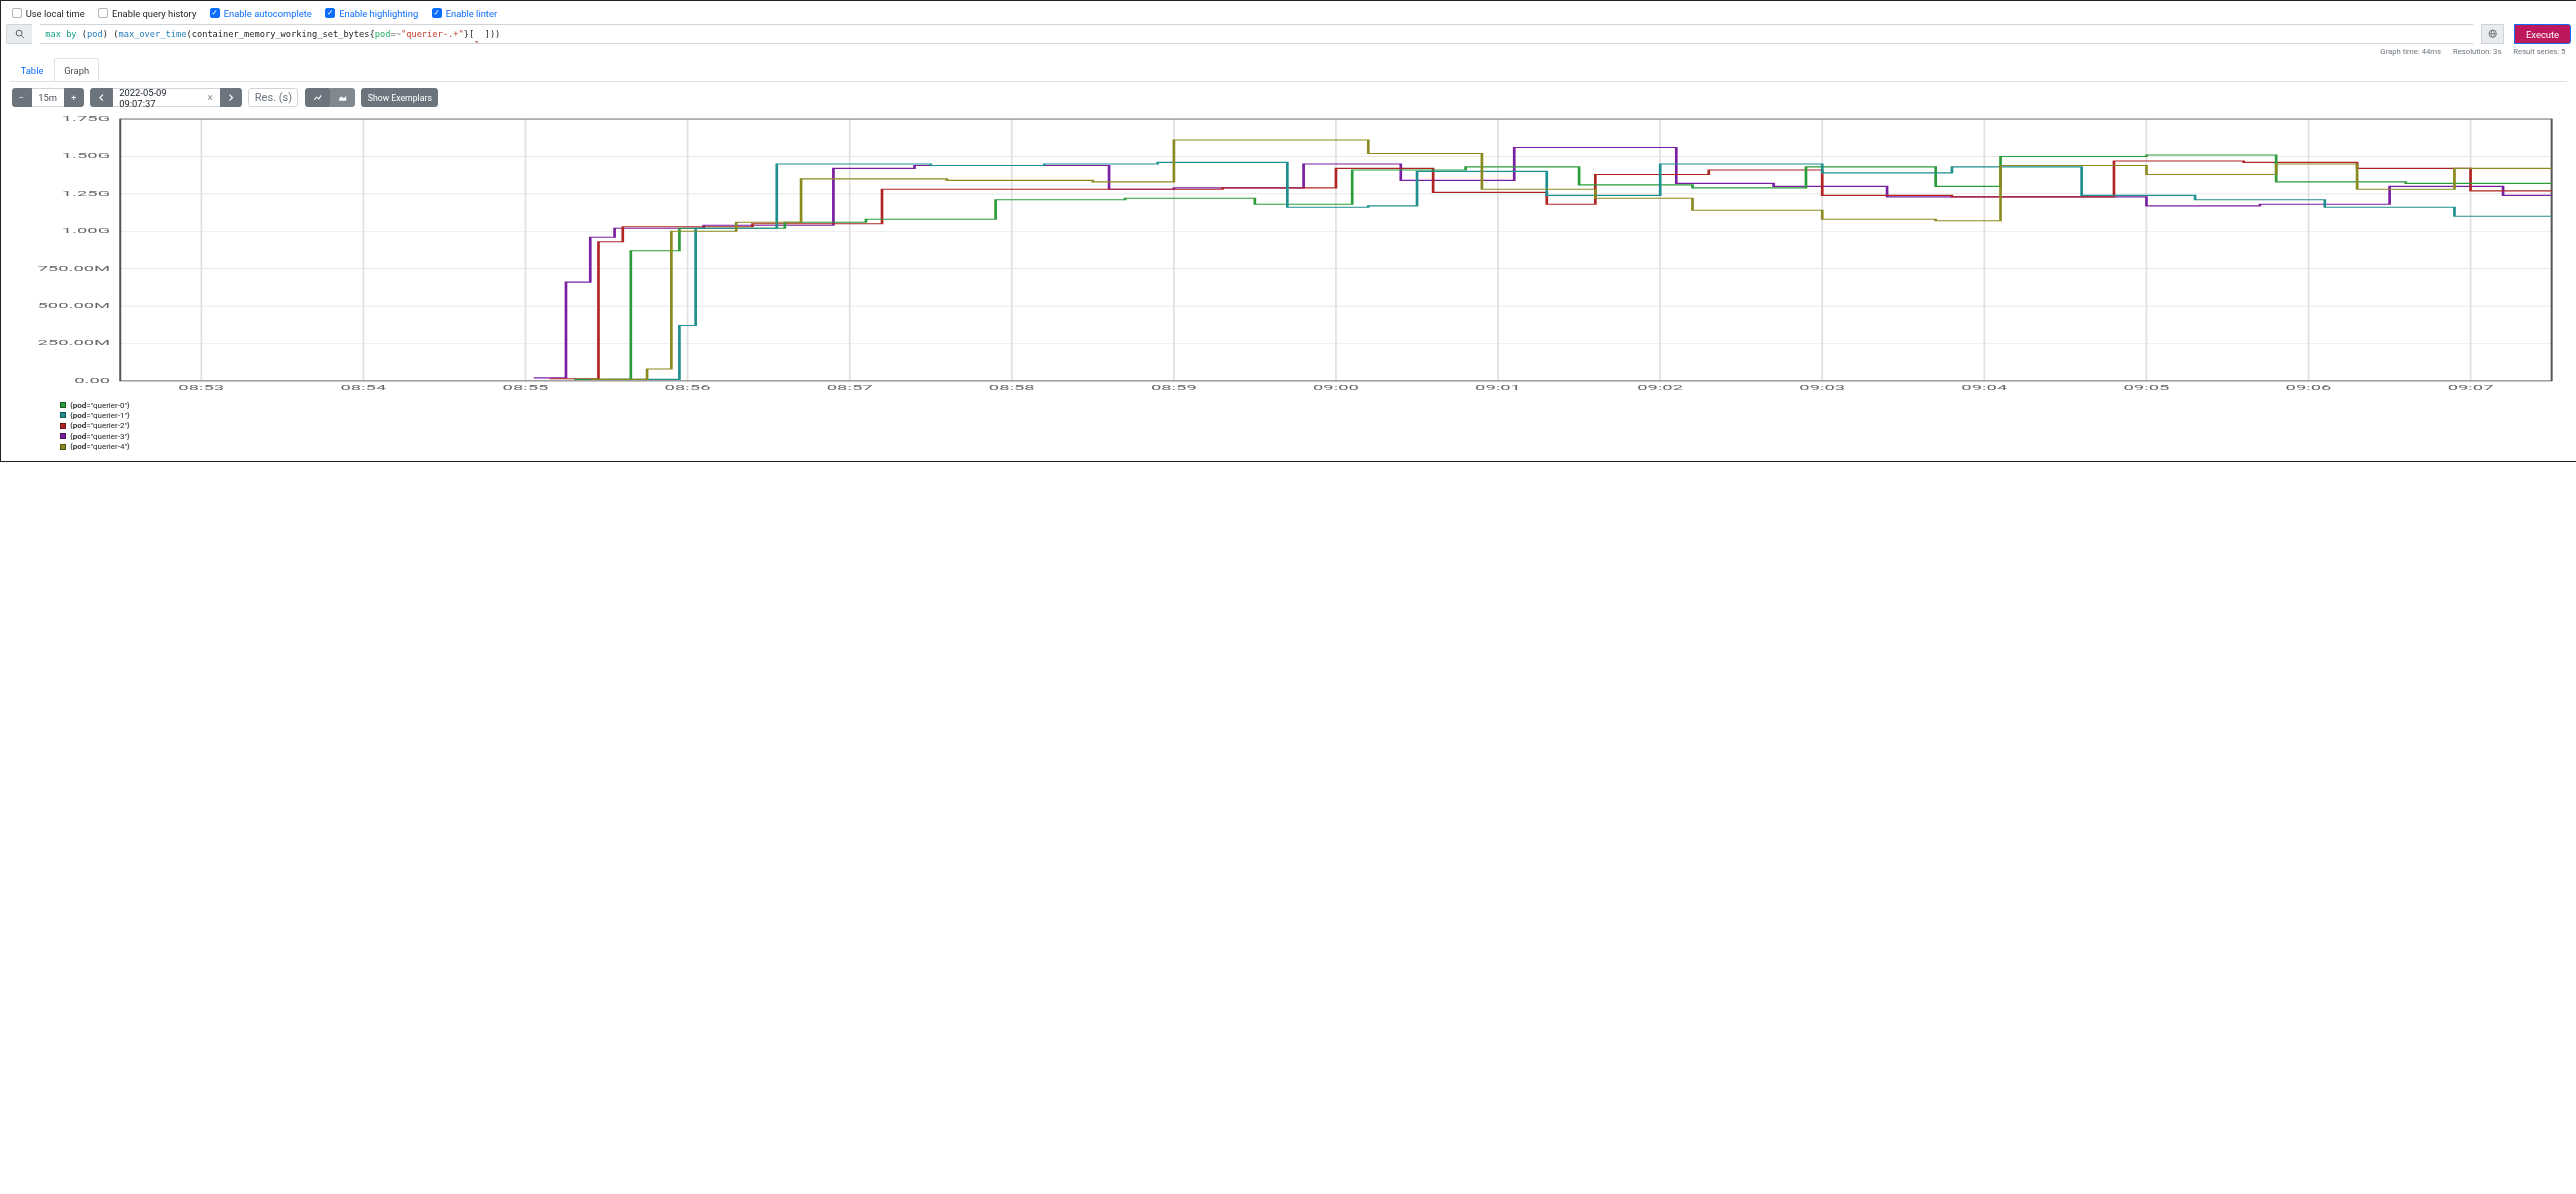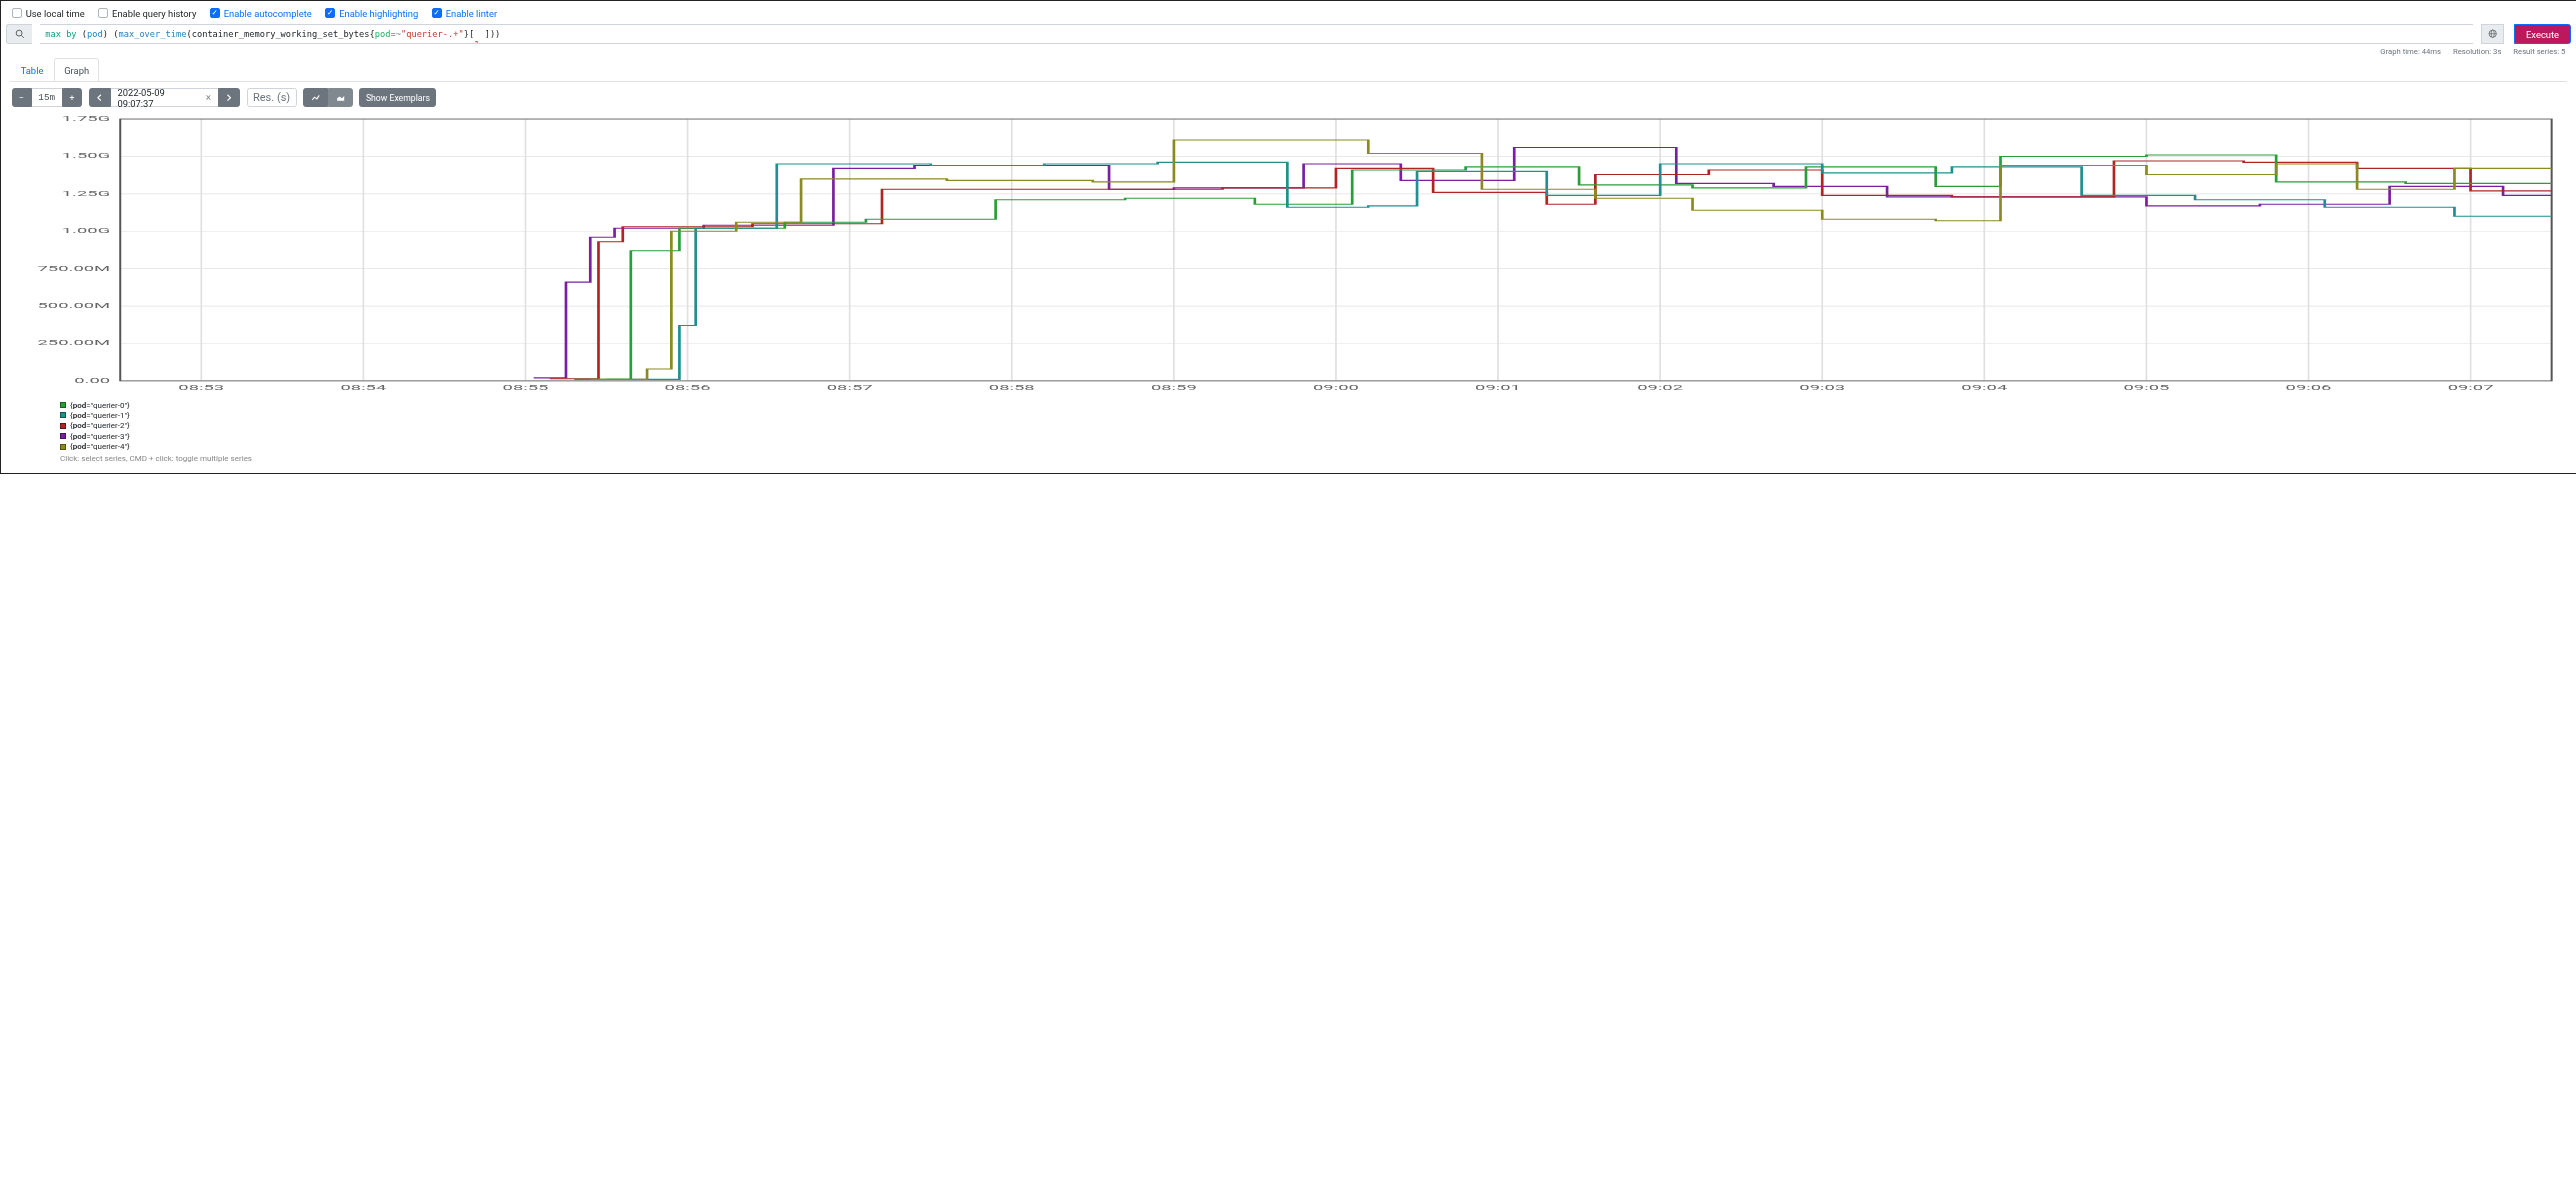--- a/index.html
+++ b/index.html
@@ -163,21 +163,20 @@
   .range-val {
     height: 19px;
     padding: 0 6.7px;
     background: #fff;
     color: #495057;
     border: 0.7px solid #ced4da;
     border-left: none;
     border-right: none;
     display: inline-flex;
     align-items: center;
-    font-family: Liberation Mono, monospace;
   }
   .end-time {
     height: 19px;
     width: 107px;
     padding: 0 6.7px;
     background: #fff;
     border: 0.7px solid #ced4da;
     border-left: none;
     border-right: none;
     display: inline-flex;
@@ -399,17 +398,16 @@
           <span class="legend-label">{<span class="k">pod</span>="querier-2"}</span>
         </div>
         <div class="legend-item">
           <span class="swatch" style="background: rgb(123, 31, 162);"></span>
           <span class="legend-label">{<span class="k">pod</span>="querier-3"}</span>
         </div>
         <div class="legend-item">
           <span class="swatch" style="background: rgb(138, 138, 32);"></span>
           <span class="legend-label">{<span class="k">pod</span>="querier-4"}</span>
         </div>
-        <div class="legend-hint">Click: select series, CMD + click: toggle multiple series</div>
       </div>
   </div>
 </div>
 
 
 </body></html>

